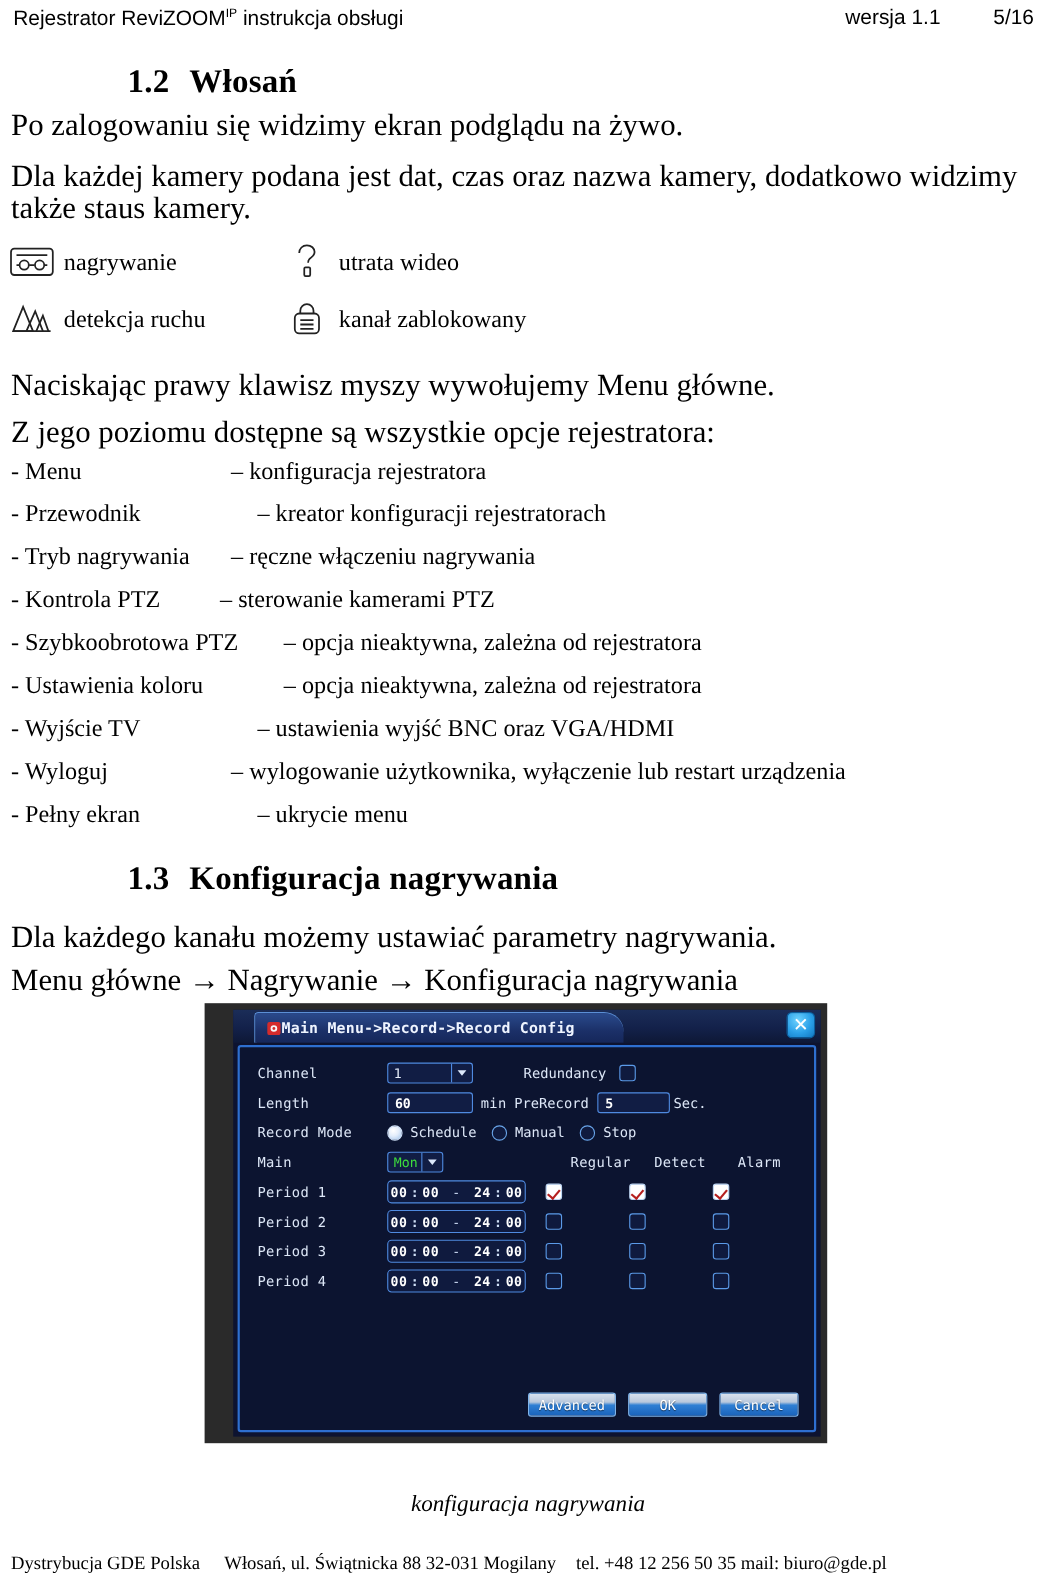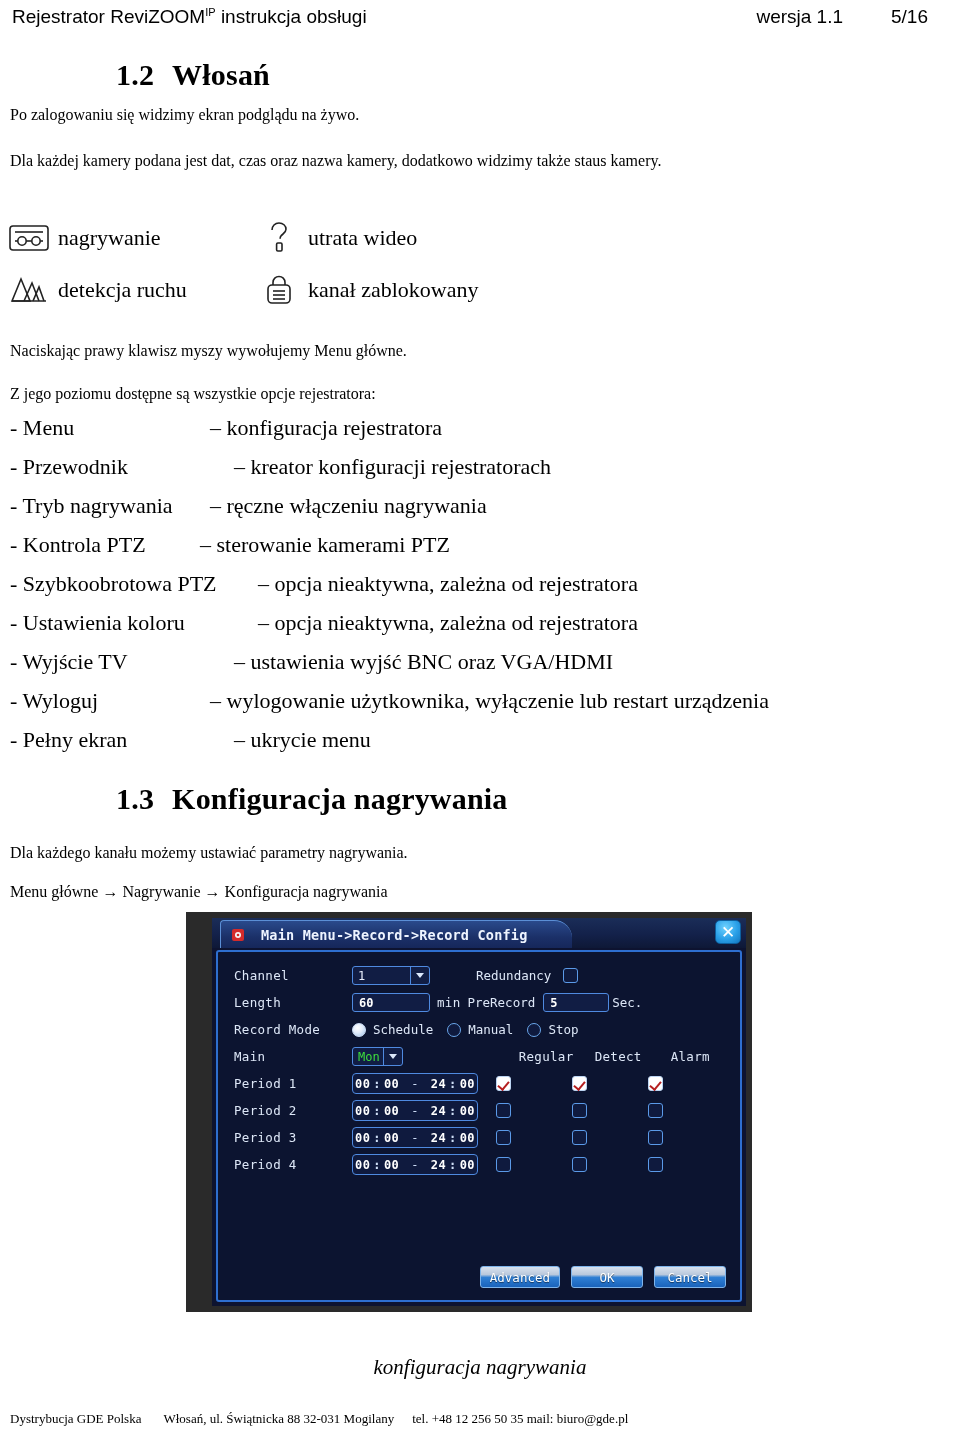--- a/index.html
+++ b/index.html
@@ -10,21 +10,21 @@
     background: #ffffff;
     font-family: "Liberation Serif", serif;
     color: #000000;
     position: relative;
     overflow: hidden;
   }
 
   
   .page-header {
     position: absolute;
-    left: 0; right: 16px; top: 6px;
+    left: 0; right: 4px; top: 6px;
     height: 30px;
     padding: 0 16px 0 12px;
     display: flex;
     align-items: baseline;
     font-family: "Liberation Sans", sans-serif;
     font-size: 19px;
   }
   .hdr-title { white-space: nowrap; }
   .hdr-title sup { font-size: 11px; vertical-align: super; }
   .hdr-right {
@@ -42,21 +42,21 @@
     font-family: "Liberation Serif", serif;
     font-weight: bold;
     font-size: 30px;
     letter-spacing: 0.2px;
   }
   h2.section .num { margin-right: 18px; }
 
   
   .para {
     position: absolute;
-    font-size: 16px;
+    font-size: 28px;
     line-height: 29px;
     left: 10px;
     right: 18px;
   }
 
   
   .legend {
     position: absolute;
     left: 6px;
     top: 212px;
@@ -117,26 +117,26 @@
     height: 100%;
     background: #0d1330;
   }
   .dvr-titlebar {
     position: relative;
     height: 30px;
     background: linear-gradient(180deg,#1b2d58 0%, #13214a 55%, #0e1836 100%);
   }
   .dvr-tab {
     position: absolute;
-    left: 8px; top: 2px;
+    left: 19px; top: 2px;
     height: 28px;
     padding: 0 44px 0 10px;
     display: flex;
     align-items: center;
-    gap: 16px;
+    gap: 0;
     background: linear-gradient(180deg,#2a4a8c 0%, #1b3068 60%, #16275a 100%);
     border-top-left-radius: 4px;
     border-top-right-radius: 18px;
     border-top: 1px solid #5b8fd6;
     border-left: 1px solid #5b8fd6;
   }
   .dvr-tab-title {
     font-family: "DejaVu Sans Mono", monospace;
     font-size: 13.5px;
     font-weight: bold;
@@ -335,21 +335,21 @@
     font-size: 21px;
     font-style: italic;
   }
 
   
   .footer {
     position: absolute;
     left: 10px;
     right: 10px;
     top: 1411px;
-    font-size: 13px;
+    font-size: 17px;
     display: flex;
     align-items: flex-end;
     white-space: nowrap;
   }
   .footer .f-seg { }
   .footer .f-gap1 { display:inline-block; width: 22px; }
   .footer .f-gap2 { display:inline-block; width: 18px; }
 </style>
 </head>
 <body>

